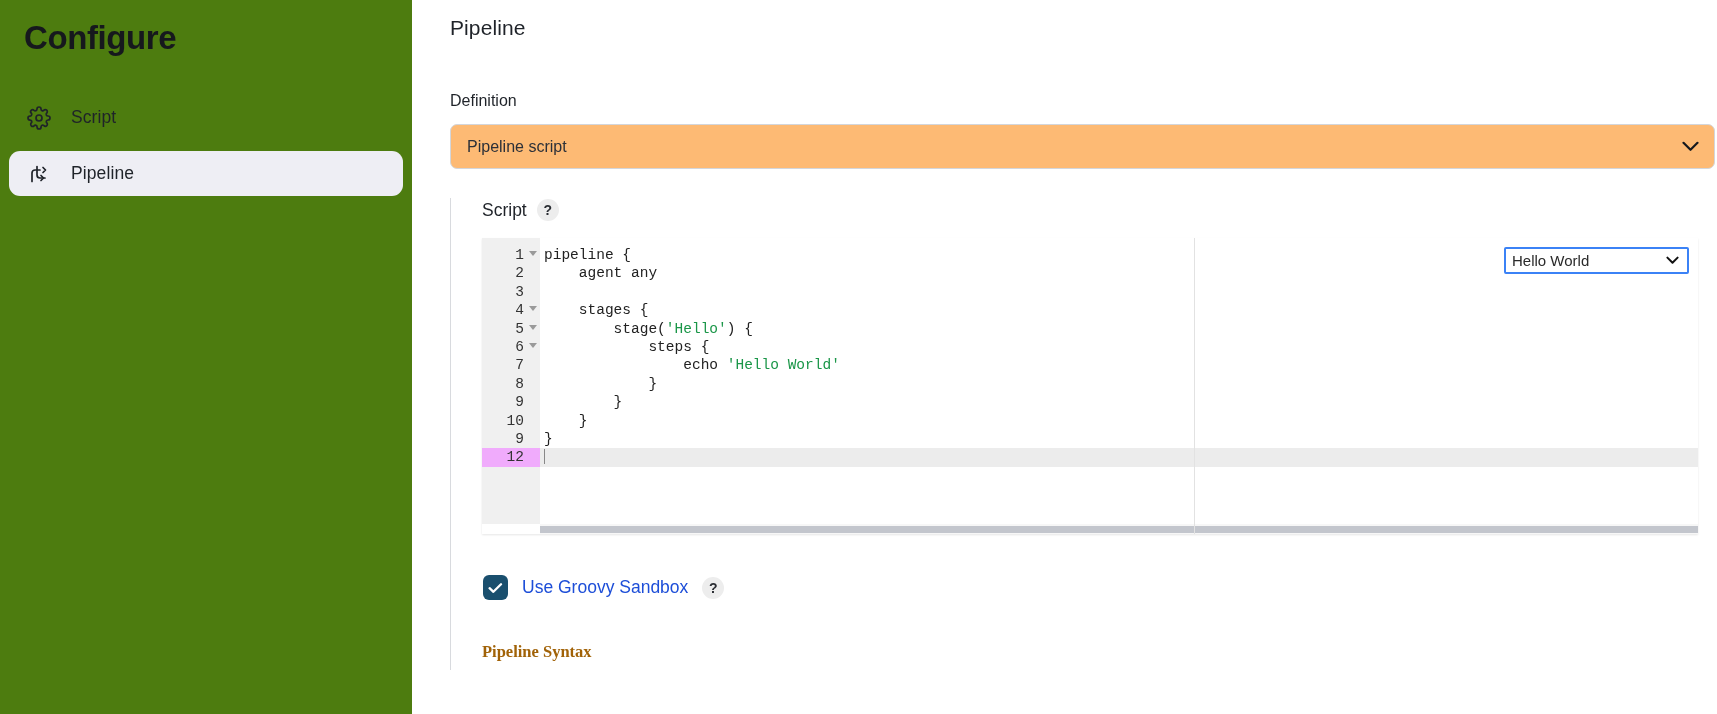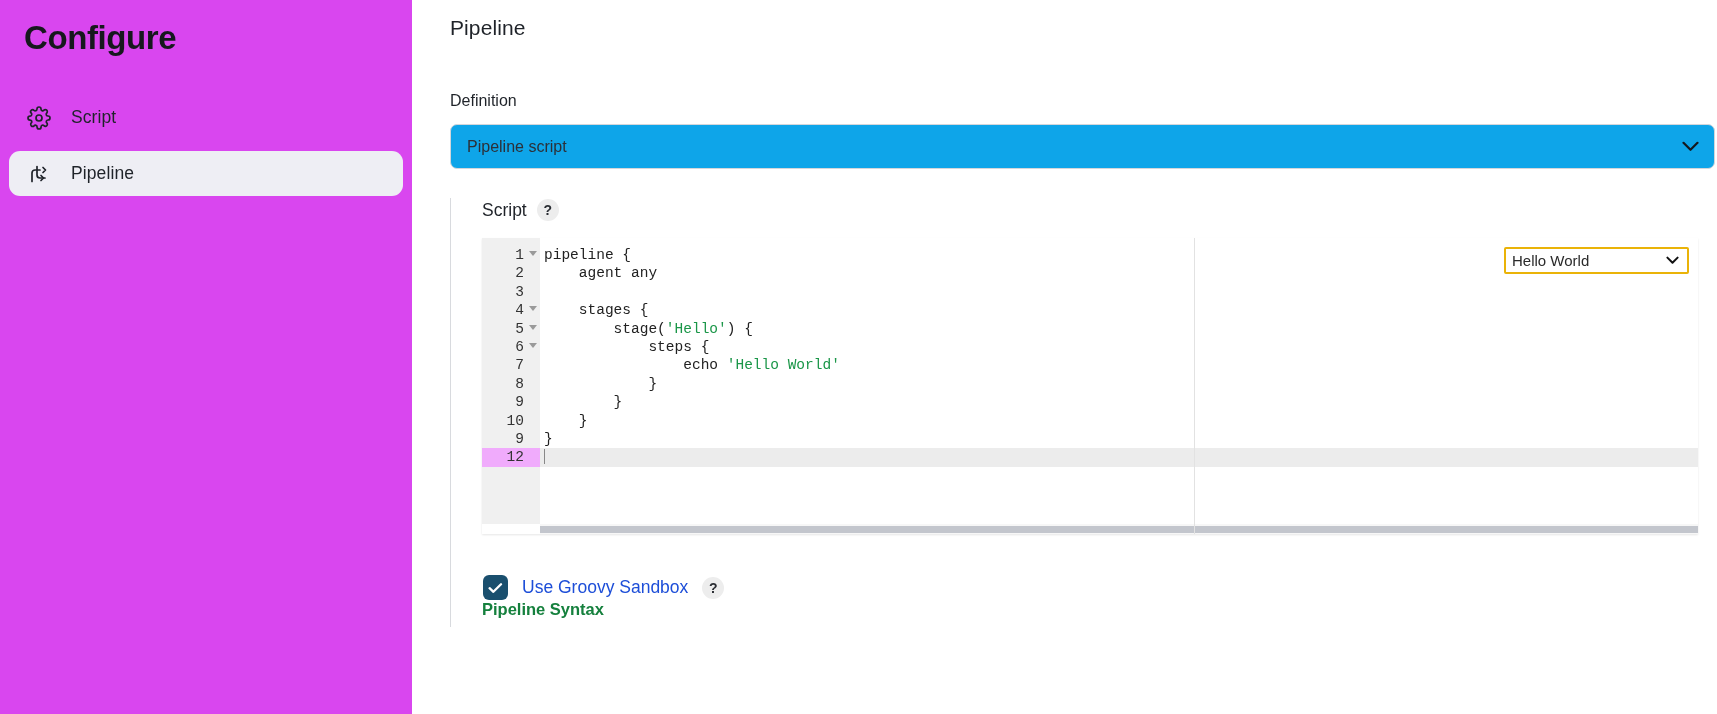--- a/index.html
+++ b/index.html
@@ -12,21 +12,21 @@
     color: #1f2329;
     overflow: hidden;
   }
   .page { position: relative; width: 1717px; height: 714px; display: flex; }
 
   
   .sidebar {
     width: 412px;
     flex: 0 0 412px;
     padding: 0;
-    background: #d946ef;
+    background: #4d7c0f;
   }
   .sidebar-title {
     font-size: 33px;
     font-weight: 700;
     letter-spacing: -0.4px;
     color: #16181d;
     margin: 19px 0 0 24px;
   }
   .nav { margin-top: 38px; padding: 0 9px; }
   .nav-item {
@@ -62,21 +62,21 @@
     font-size: 16px;
     color: #1f2329;
     margin-top: 52px;
   }
   .select-wrap { position: relative; margin-top: 14px; width: 1265px; }
   .big-select {
     width: 100%;
     height: 45px;
     border: 1px solid #d3d6db;
     border-radius: 7px;
-    background: #0ea5e9;
+    background: #fdba74;
     font-family: "Liberation Sans", sans-serif;
     font-size: 16px;
     color: #2c3038;
     padding: 0 16px;
     appearance: none;
     -webkit-appearance: none;
     cursor: pointer;
   }
   .big-select-chevron {
     position: absolute;
@@ -192,21 +192,21 @@
     left: 0; top: 2px;
     width: 100%;
     height: 7px;
     background: #c3c6cd;
     border-radius: 0;
   }
   .mini-select-wrap { position: absolute; right: 9px; top: 9px; z-index: 5; }
   .mini-select {
     width: 185px;
     height: 27px;
-    border: 2px solid #eab308;
+    border: 2px solid #3b82f6;
     border-radius: 2px;
     background: #fff;
     font-family: "Liberation Sans", sans-serif;
     font-size: 15px;
     color: #2a2a2a;
     padding: 0 6px;
     appearance: none;
     -webkit-appearance: none;
     cursor: pointer;
   }
@@ -230,25 +230,27 @@
     border-radius: 6px;
     background: #1a4f6e;
     display: flex; align-items: center; justify-content: center;
     cursor: pointer;
     flex: 0 0 25px;
   }
   .check-label { font-size: 17.5px; color: #1d4ed8; }
 
   .syntax-link {
     display: inline-block;
-    color: #15803d;
+    margin-top: 42px;
+    color: #a16207;
     font-size: 16.5px;
     font-weight: 700;
     text-decoration: none;
     cursor: pointer;
+    font-family: Liberation Serif, serif;
   }
   .main-inner { margin-left: 38px; }
 </style>
 </head>
 <body>
 
 <div class="page">
 
   <aside class="sidebar">
     <h1 class="sidebar-title">Configure</h1>

